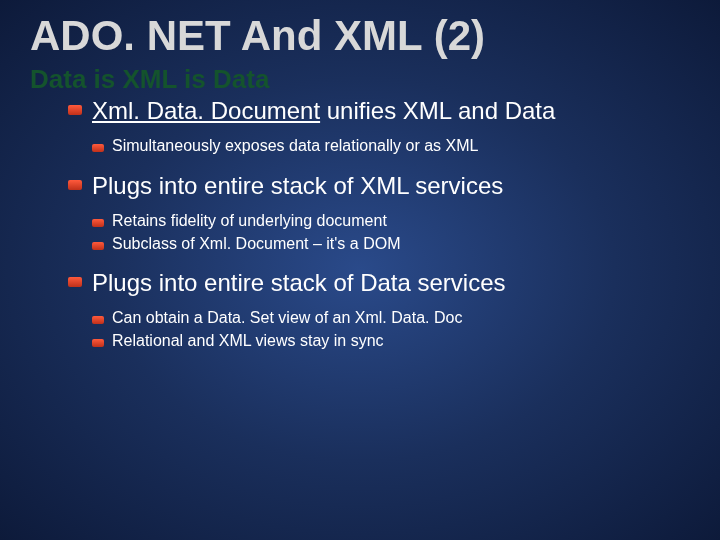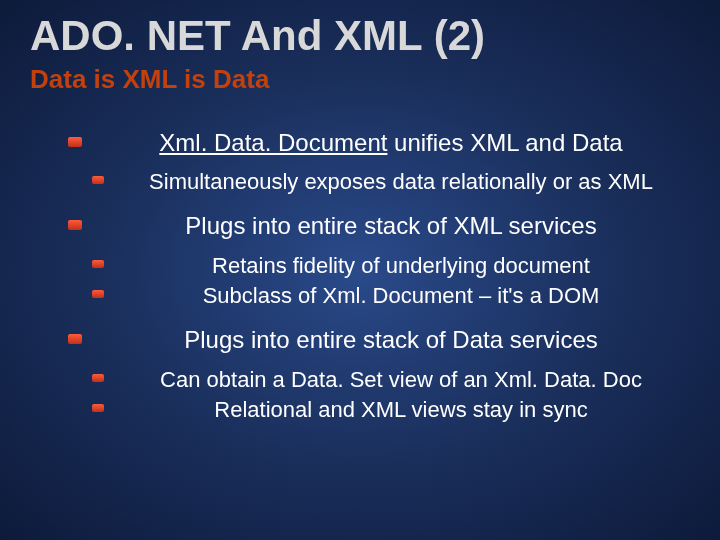--- a/index.html
+++ b/index.html
@@ -16,26 +16,24 @@
   }
   .title {
     font-size: 42px;
     font-weight: bold;
     color: #d8d8d8;
     margin-bottom: 4px;
   }
   .subtitle {
     font-size: 26px;
     font-weight: bold;
-    color: #c2410c;
-    margin-bottom: 32px;
+    color: #14532d;
   }
   .content {
     padding-left: 38px;
-    text-align: center;
   }
   .bullet {
     position: relative;
     padding-left: 24px;
     margin-bottom: 8px;
     font-size: 24px;
     line-height: 1.35;
   }
   .bullet::before {
     content: "";
@@ -48,21 +46,21 @@
     border-radius: 2px;
   }
   .sub-bullets {
     padding-left: 24px;
     margin-top: 4px;
     margin-bottom: 12px;
   }
   .sub-bullet {
     position: relative;
     padding-left: 20px;
-    font-size: 22px;
+    font-size: 16px;
     line-height: 1.4;
   }
   .sub-bullet::before {
     content: "";
     position: absolute;
     left: 0;
     top: 9px;
     width: 12px;
     height: 8px;
     background: linear-gradient(to bottom, #ff5a3c 0%, #c0301a 100%);

